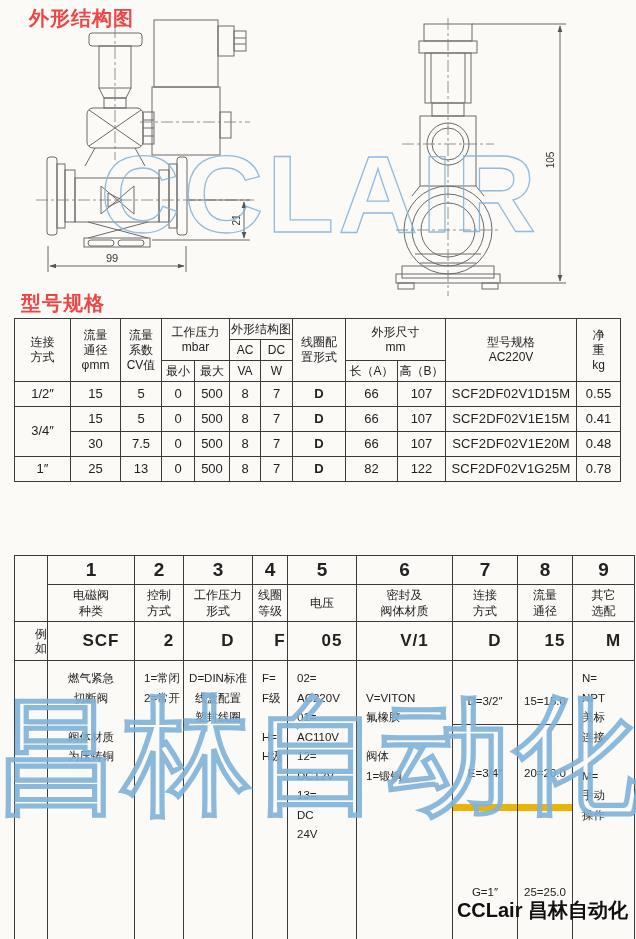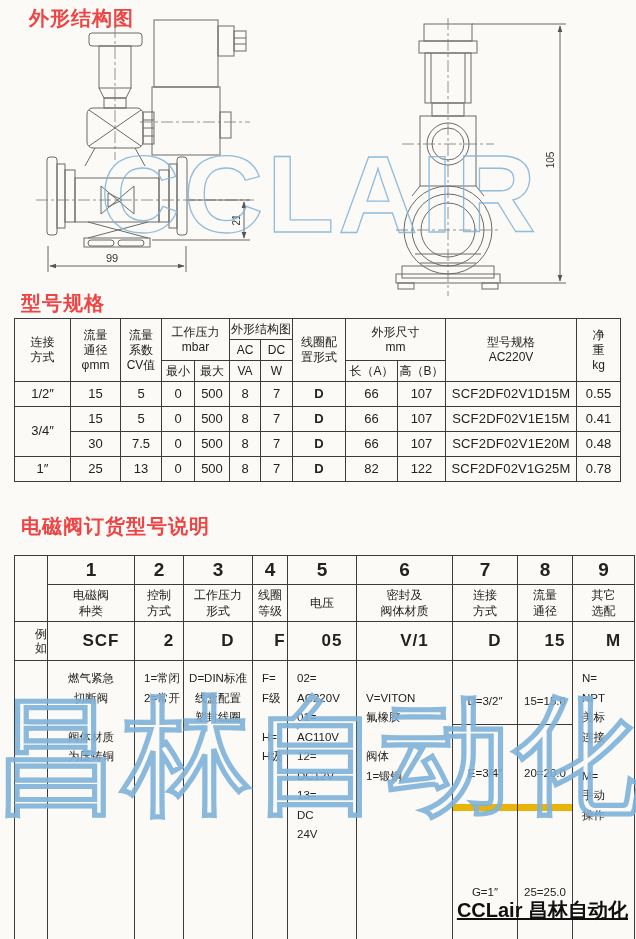--- a/index.html
+++ b/index.html
@@ -48,31 +48,30 @@
   .sub2 { height:60px; border-bottom:7px solid #eab308; }
   .sub3 { height:60px; align-items:flex-start; padding-top:52px; }
 
   
   .drawing-svg { position:absolute; left:0; top:0; z-index:0; }
   .wm-svg { position:absolute; left:0; pointer-events:none; z-index:3; }
   #wm-bottom { top:600px; }
 
   .footer-brand {
     position:absolute; right:8px; top:897px; z-index:4;
-    font-size:20px; font-weight:bold; color:#101010;text-decoration:underline;
+    font-size:20px; font-weight:bold; color:#101010;
   }
 </style>
 </head>
 <body>
 
 <div class="page">
 
   <div class="section-title" id="title-outline">外形结构图</div>
   <div class="section-title" id="title-spec">型号规格</div>
-  <div class="section-title" id="title-order">电磁阀订货型号说明</div>
 
   <svg class="drawing-svg" width="636" height="300" viewBox="0 0 636 300">
     <defs>
       <marker id="arr" viewBox="0 0 10 10" refX="9" refY="5" markerWidth="8" markerHeight="8" orient="auto-start-reverse">
         <path d="M0,1.5 L10,5 L0,8.5 Z" fill="#555"></path>
       </marker>
     </defs>
 
     <g stroke="#6a6a6a" fill="none" stroke-width="1">
 

